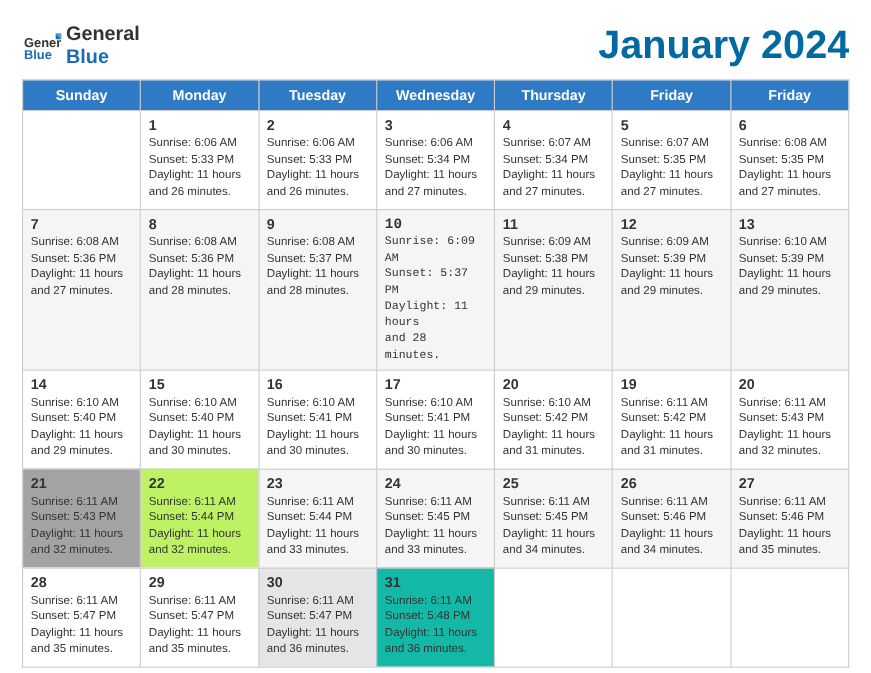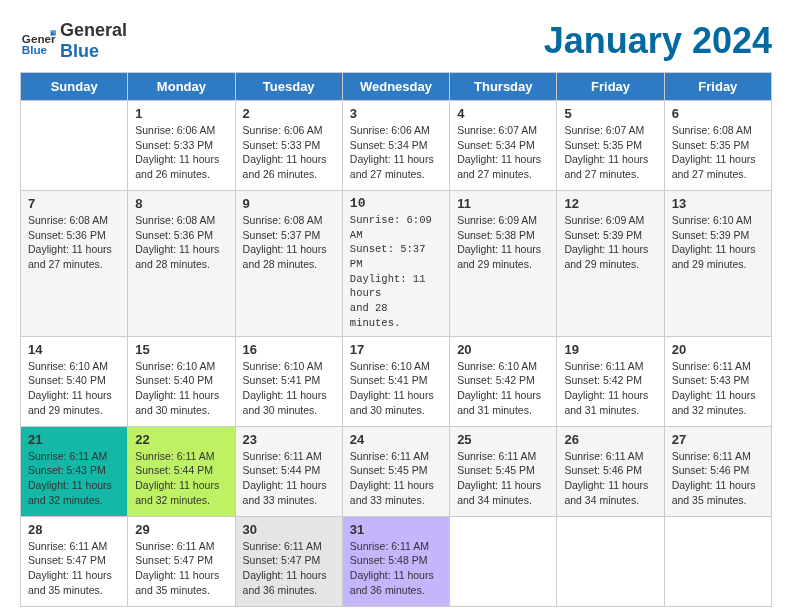--- a/index.html
+++ b/index.html
@@ -264,21 +264,21 @@
         </td>
         <td style="background-color: rgb(255, 255, 255);">
           <div class="day-number">20</div>
           <div class="day-info" style="white-space: pre-line;">Sunrise: 6:11 AM
 Sunset: 5:43 PM
 Daylight: 11 hours
 and 32 minutes.</div>
         </td>
       </tr>
       <tr>
-        <td style="background-color: #14b8a6;">
+        <td style="background-color: #a3a3a3;">
           <div class="day-number">21</div>
           <div class="day-info" style="white-space: pre-line;">Sunrise: 6:11 AM
 Sunset: 5:43 PM
 Daylight: 11 hours
 and 32 minutes.</div>
         </td>
         <td style="background-color: #bef264;">
           <div class="day-number">22</div>
           <div class="day-info" style="white-space: pre-line;">Sunrise: 6:11 AM
 Sunset: 5:44 PM
@@ -336,21 +336,21 @@
 Daylight: 11 hours
 and 35 minutes.</div>
         </td>
         <td style="background-color: #e5e5e5;">
           <div class="day-number">30</div>
           <div class="day-info" style="white-space: pre-line;">Sunrise: 6:11 AM
 Sunset: 5:47 PM
 Daylight: 11 hours
 and 36 minutes.</div>
         </td>
-        <td style="background-color: #c4b5fd; margin-left: 21px;">
+        <td style="background-color: #14b8a6; margin-left: 21px;">
           <div class="day-number">31</div>
           <div class="day-info" style="white-space: pre-line;">Sunrise: 6:11 AM
 Sunset: 5:48 PM
 Daylight: 11 hours
 and 36 minutes.</div>
         </td>
         <td style="background-color: rgb(255, 255, 255);"></td>
         <td style="background-color: rgb(255, 255, 255);"></td>
         <td style="background-color: rgb(255, 255, 255);"></td>
       </tr>

